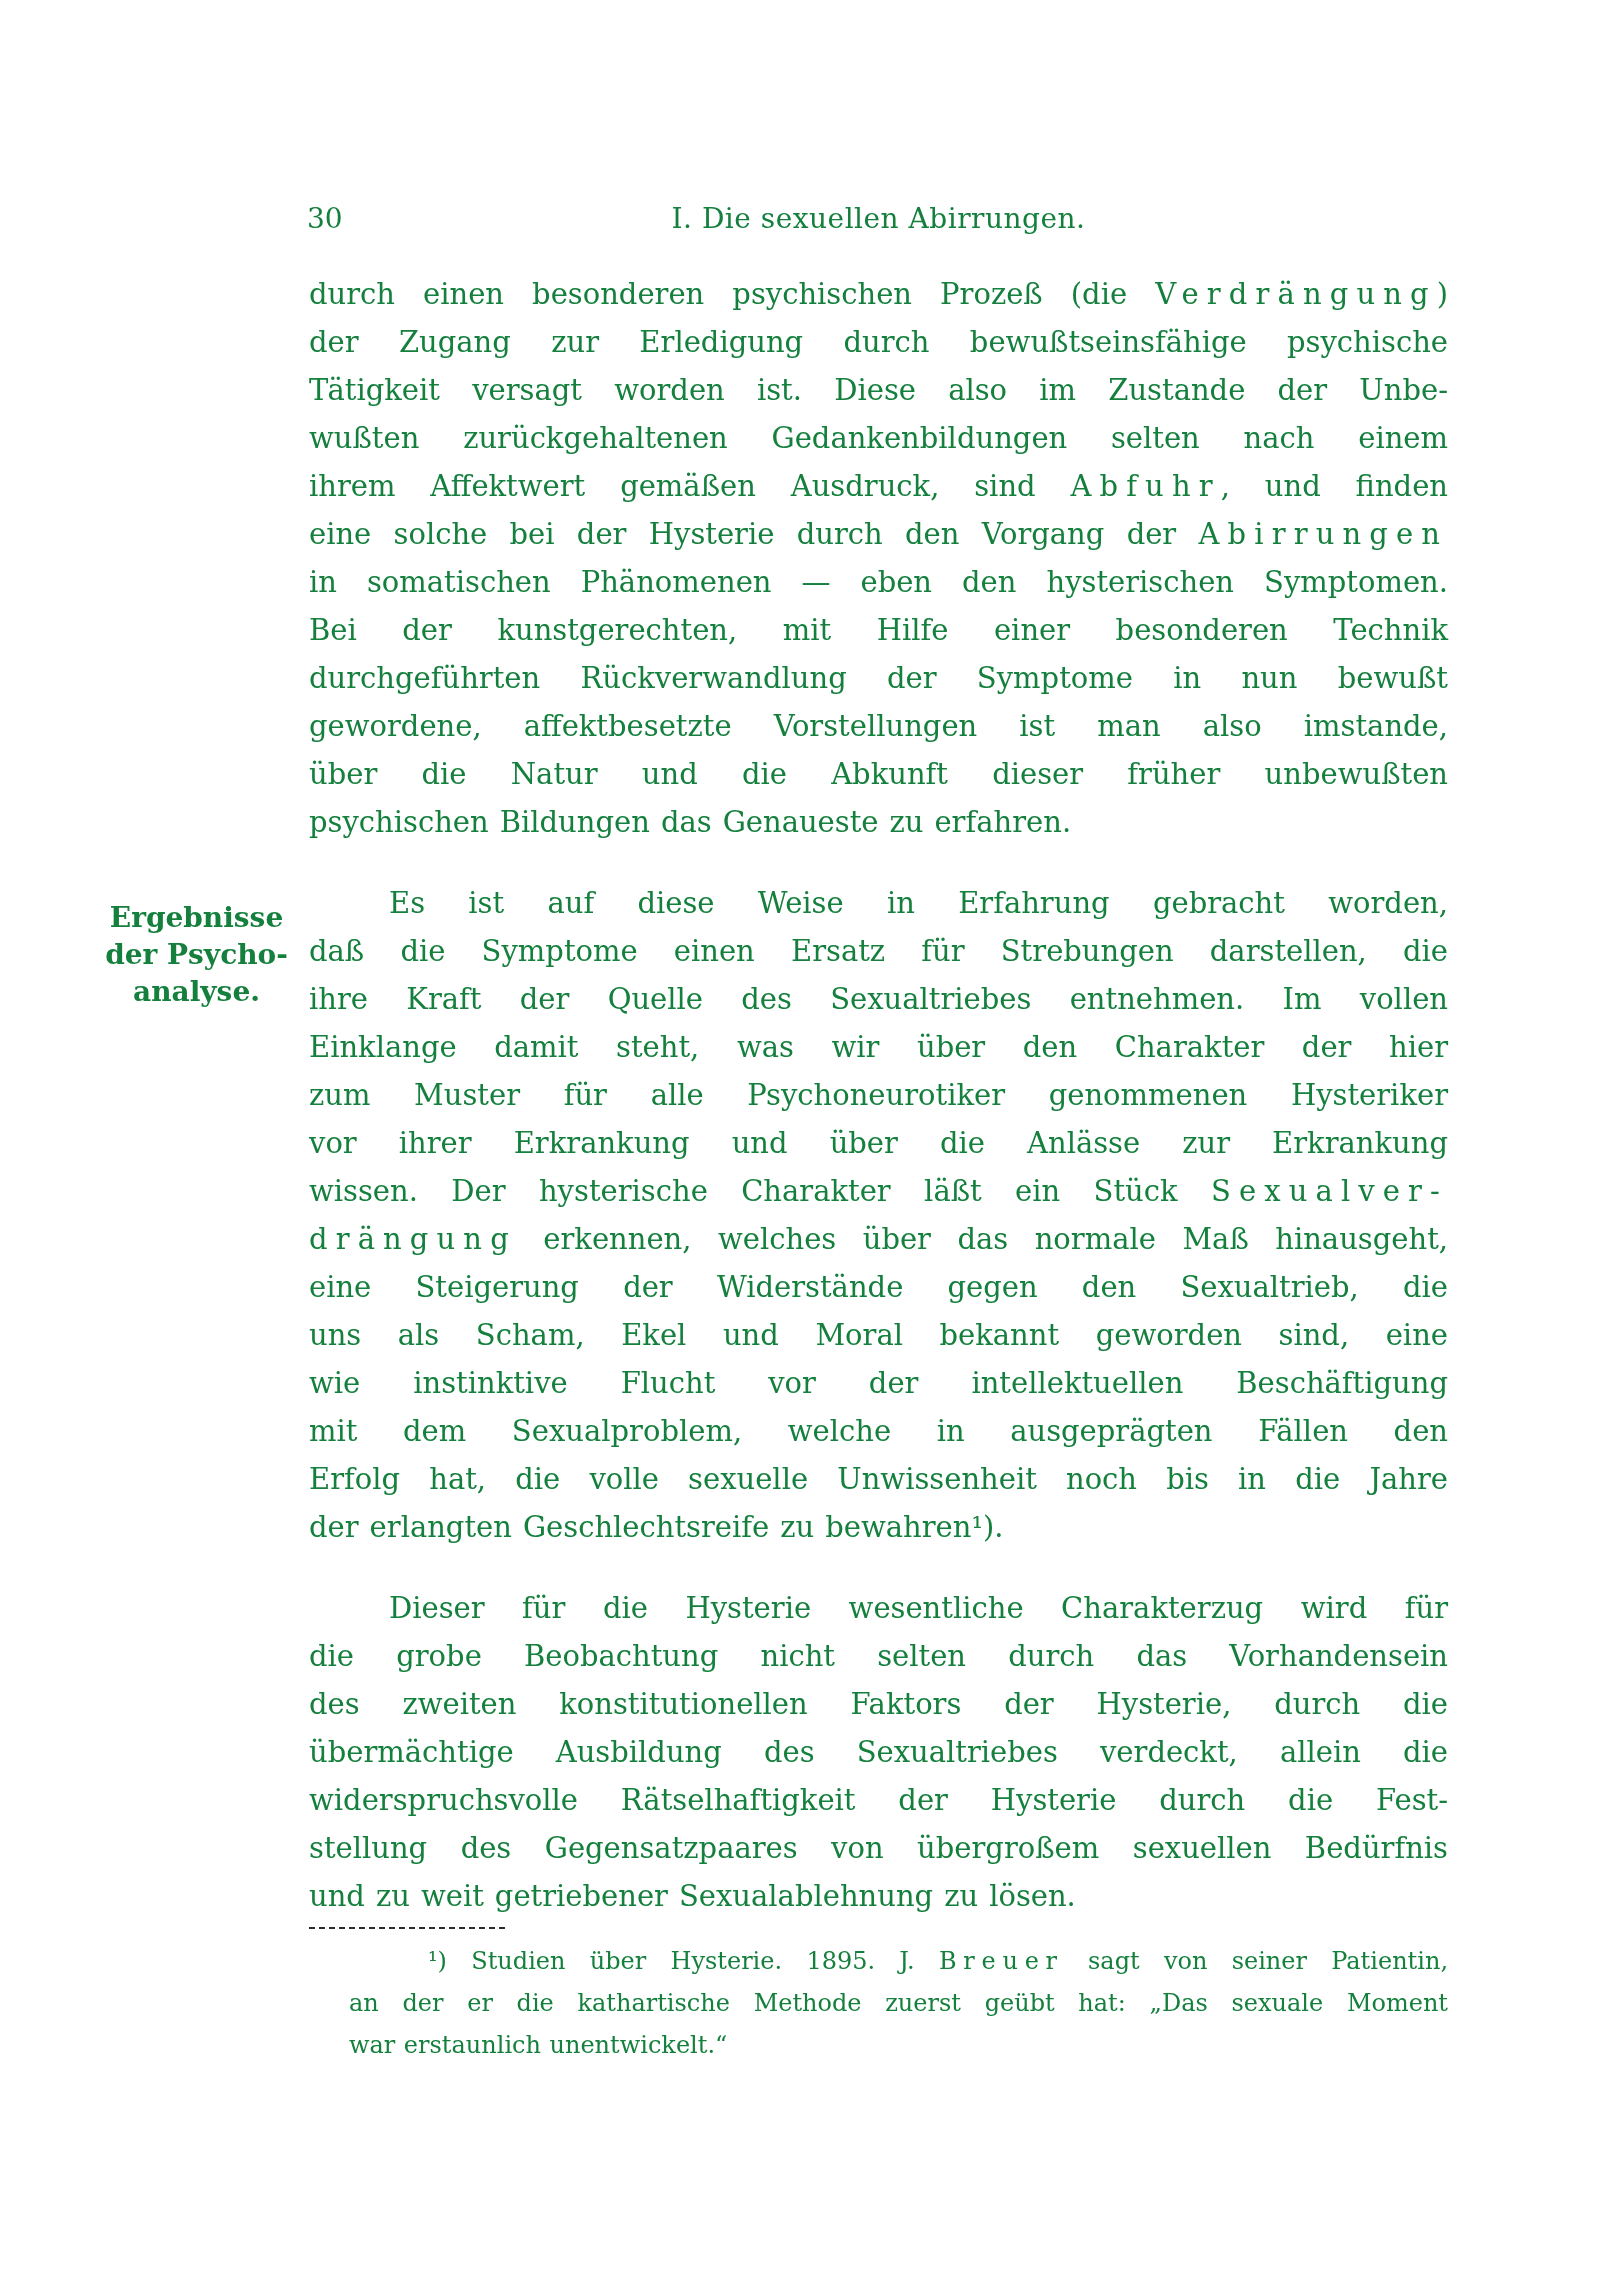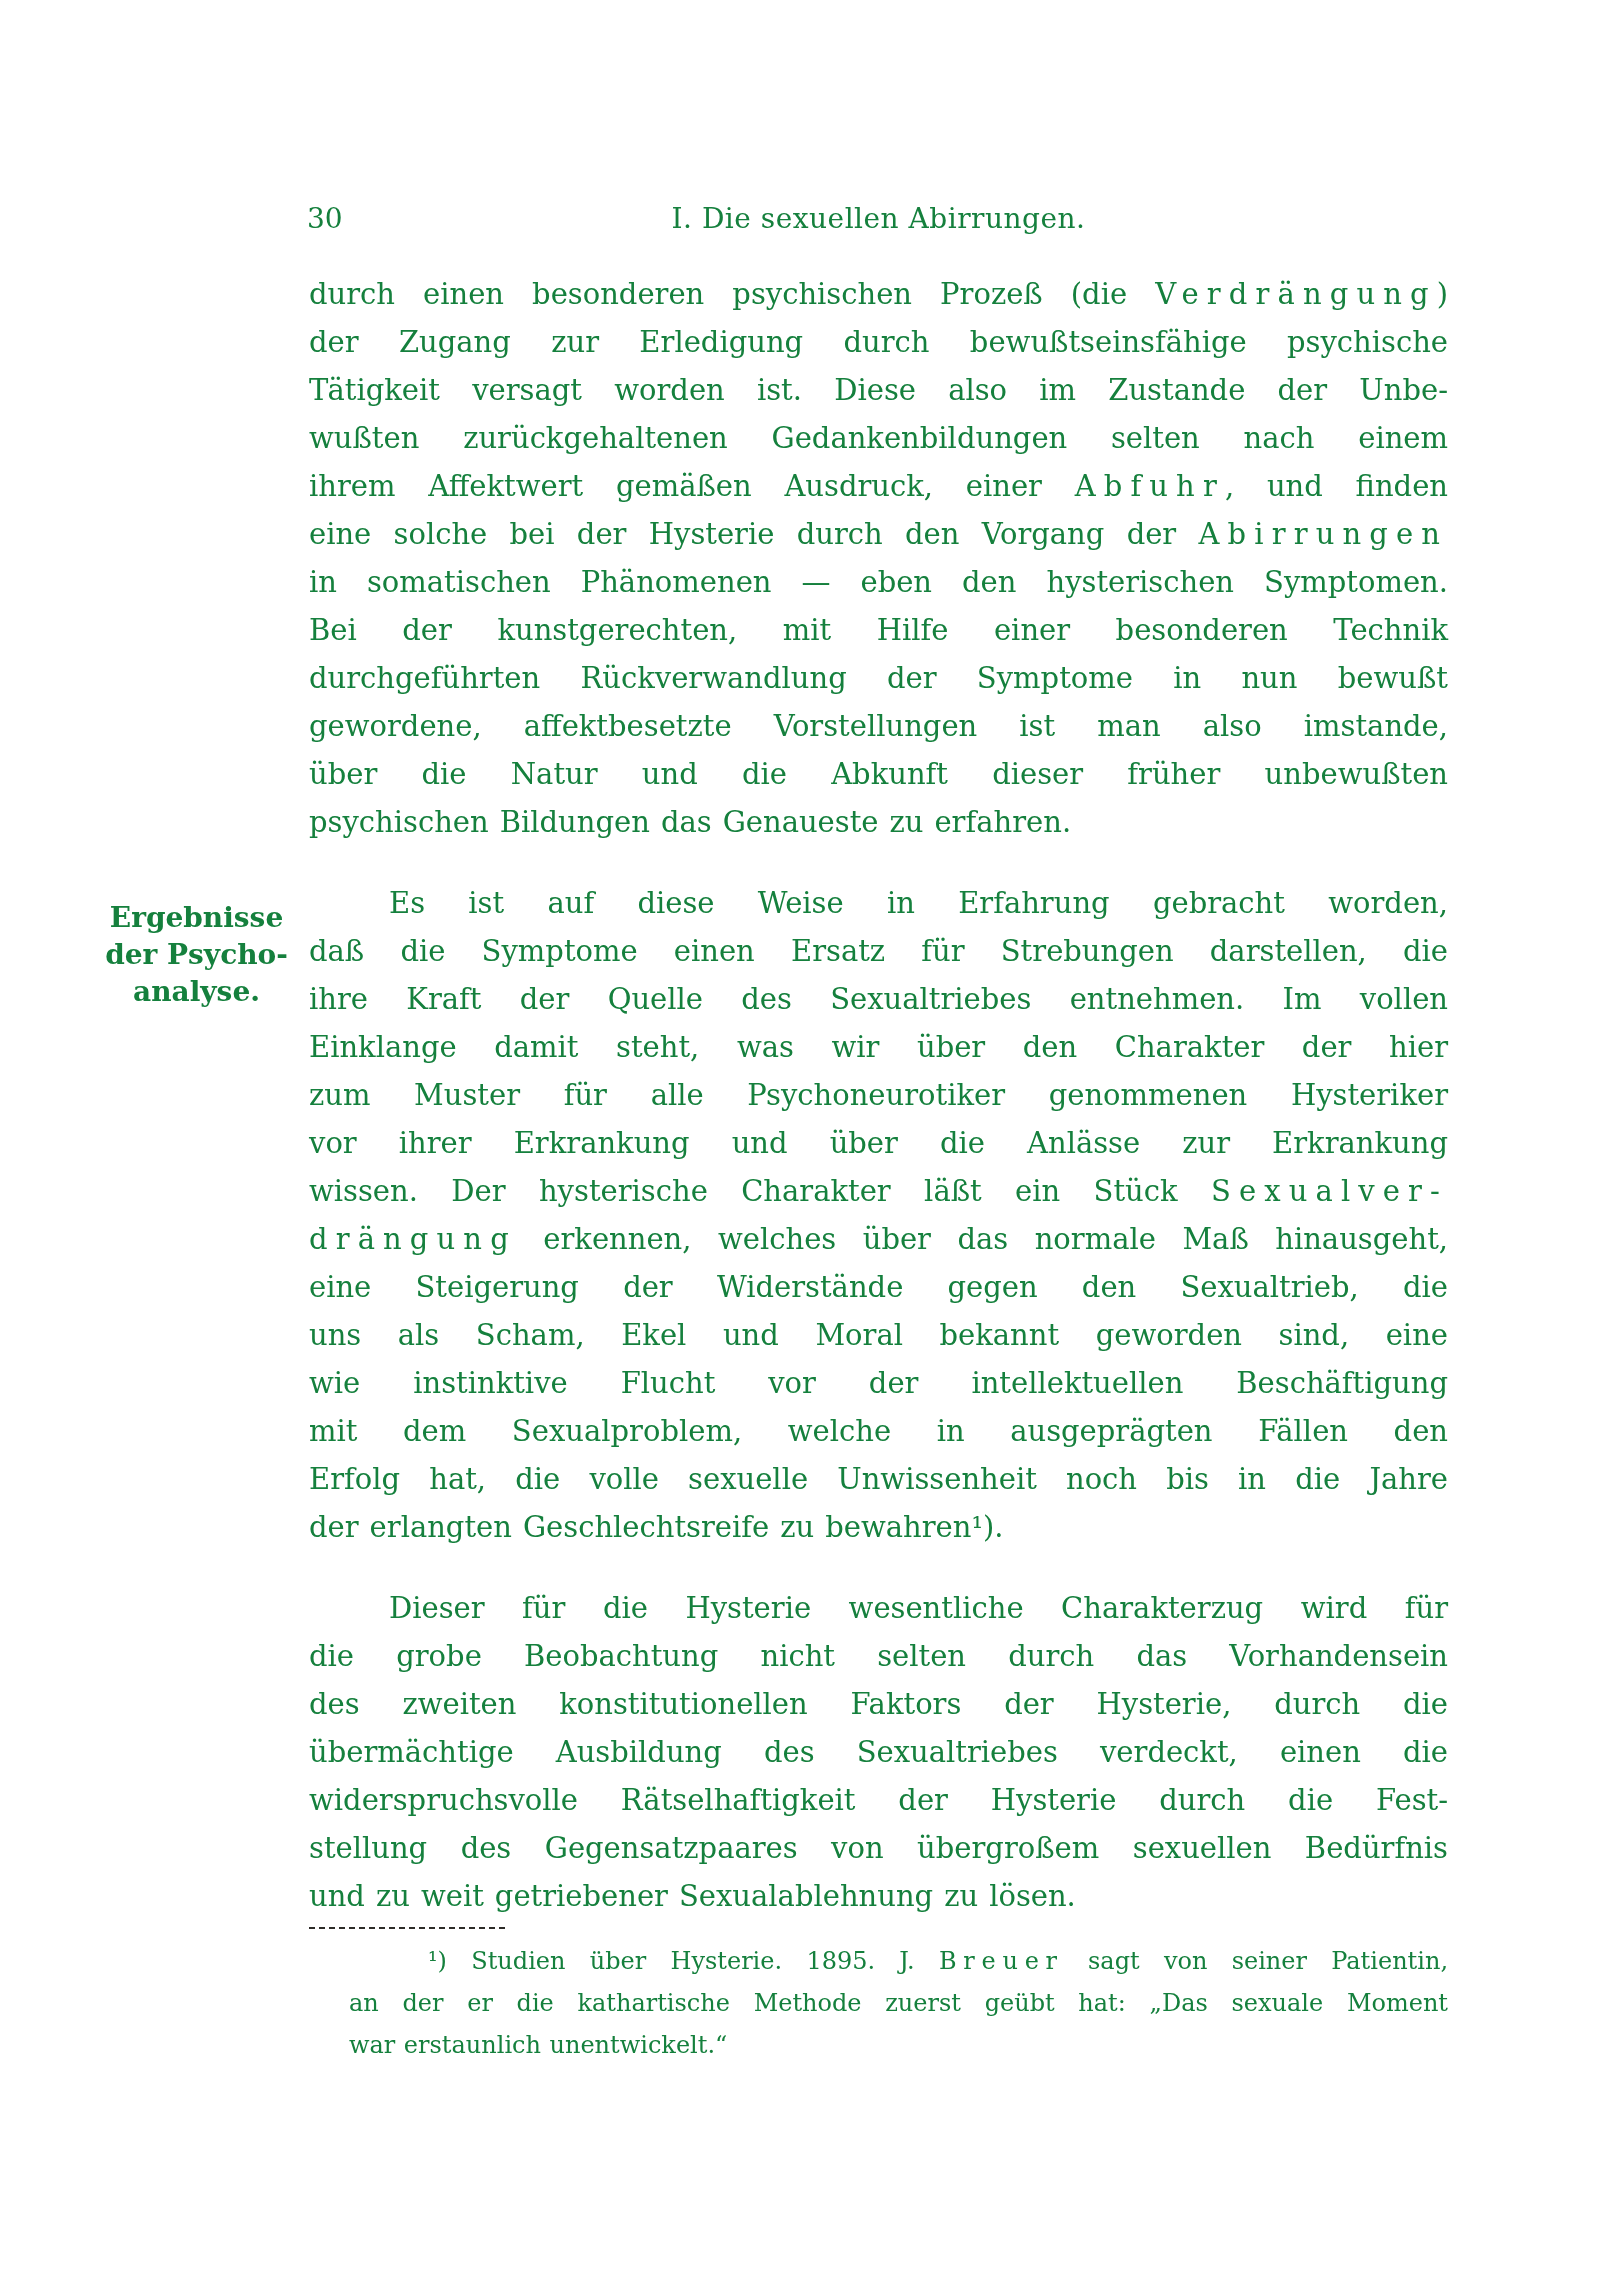--- a/index.html
+++ b/index.html
@@ -87,21 +87,21 @@
       <div>der Psycho-</div>
       <div>analyse.</div>
     </div>
 
   <div class="textblock">
 
     <div class="line"><span>durch einen besonderen psychischen Prozeß (die </span><span class="sperr">Verdrängung</span><span>)</span></div>
       <div class="line"><span>der Zugang zur Erledigung durch bewußtseinsfähige psychische</span></div>
       <div class="line"><span>Tätigkeit versagt worden ist. Diese also im Zustande der Unbe-</span></div>
       <div class="line"><span>wußten zurückgehaltenen Gedankenbildungen selten nach einem</span></div>
-      <div class="line"><span>ihrem Affektwert gemäßen Ausdruck, einer </span><span class="sperr">Abfuhr</span><span>, und finden</span></div>
+      <div class="line"><span>ihrem Affektwert gemäßen Ausdruck, sind </span><span class="sperr">Abfuhr</span><span>, und finden</span></div>
       <div class="line"><span>eine solche bei der Hysterie durch den Vorgang der </span><span class="sperr">Abirrungen</span></div>
       <div class="line"><span>in somatischen Phänomenen — eben den hysterischen Symptomen.</span></div>
       <div class="line"><span>Bei der kunstgerechten, mit Hilfe einer besonderen Technik</span></div>
       <div class="line"><span>durchgeführten Rückverwandlung der Symptome in nun bewußt</span></div>
       <div class="line"><span>gewordene, affektbesetzte Vorstellungen ist man also imstande,</span></div>
       <div class="line"><span>über die Natur und die Abkunft dieser früher unbewußten</span></div>
       <div class="line endline"><span>psychischen Bildungen das Genaueste zu erfahren.</span></div>
       <div class="line indent pgap"><span>Es ist auf diese Weise in Erfahrung gebracht worden,</span></div>
       <div class="line"><span>daß die Symptome einen Ersatz für Strebungen darstellen, die</span></div>
       <div class="line"><span>ihre Kraft der Quelle des Sexualtriebes entnehmen. Im vollen</span></div>
@@ -112,21 +112,21 @@
       <div class="line"><span class="sperr">drängung</span><span> erkennen, welches über das normale Maß hinausgeht,</span></div>
       <div class="line"><span>eine Steigerung der Widerstände gegen den Sexualtrieb, die</span></div>
       <div class="line"><span>uns als Scham, Ekel und Moral bekannt geworden sind, eine</span></div>
       <div class="line"><span>wie instinktive Flucht vor der intellektuellen Beschäftigung</span></div>
       <div class="line"><span>mit dem Sexualproblem, welche in ausgeprägten Fällen den</span></div>
       <div class="line"><span>Erfolg hat, die volle sexuelle Unwissenheit noch bis in die Jahre</span></div>
       <div class="line endline"><span>der erlangten Geschlechtsreife zu bewahren¹).</span></div>
       <div class="line indent pgap"><span>Dieser für die Hysterie wesentliche Charakterzug wird für</span></div>
       <div class="line"><span>die grobe Beobachtung nicht selten durch das Vorhandensein</span></div>
       <div class="line"><span>des zweiten konstitutionellen Faktors der Hysterie, durch die</span></div>
-      <div class="line"><span>übermächtige Ausbildung des Sexualtriebes verdeckt, einen die</span></div>
+      <div class="line"><span>übermächtige Ausbildung des Sexualtriebes verdeckt, allein die</span></div>
       <div class="line"><span>widerspruchsvolle Rätselhaftigkeit der Hysterie durch die Fest-</span></div>
       <div class="line"><span>stellung des Gegensatzpaares von übergroßem sexuellen Bedürfnis</span></div>
       <div class="line endline"><span>und zu weit getriebener Sexualablehnung zu lösen.</span></div>
       <div class="fnrule"></div>
     <div class="footnote">
         <div class="line indent"><span>¹) Studien über Hysterie. 1895. J. </span><span class="sperr">Breuer</span><span> sagt von seiner Patientin,</span></div>
         <div class="line"><span>an der er die kathartische Methode zuerst geübt hat: „Das sexuale Moment</span></div>
         <div class="line endline"><span>war erstaunlich unentwickelt.“</span></div>
       </div>
   </div>

